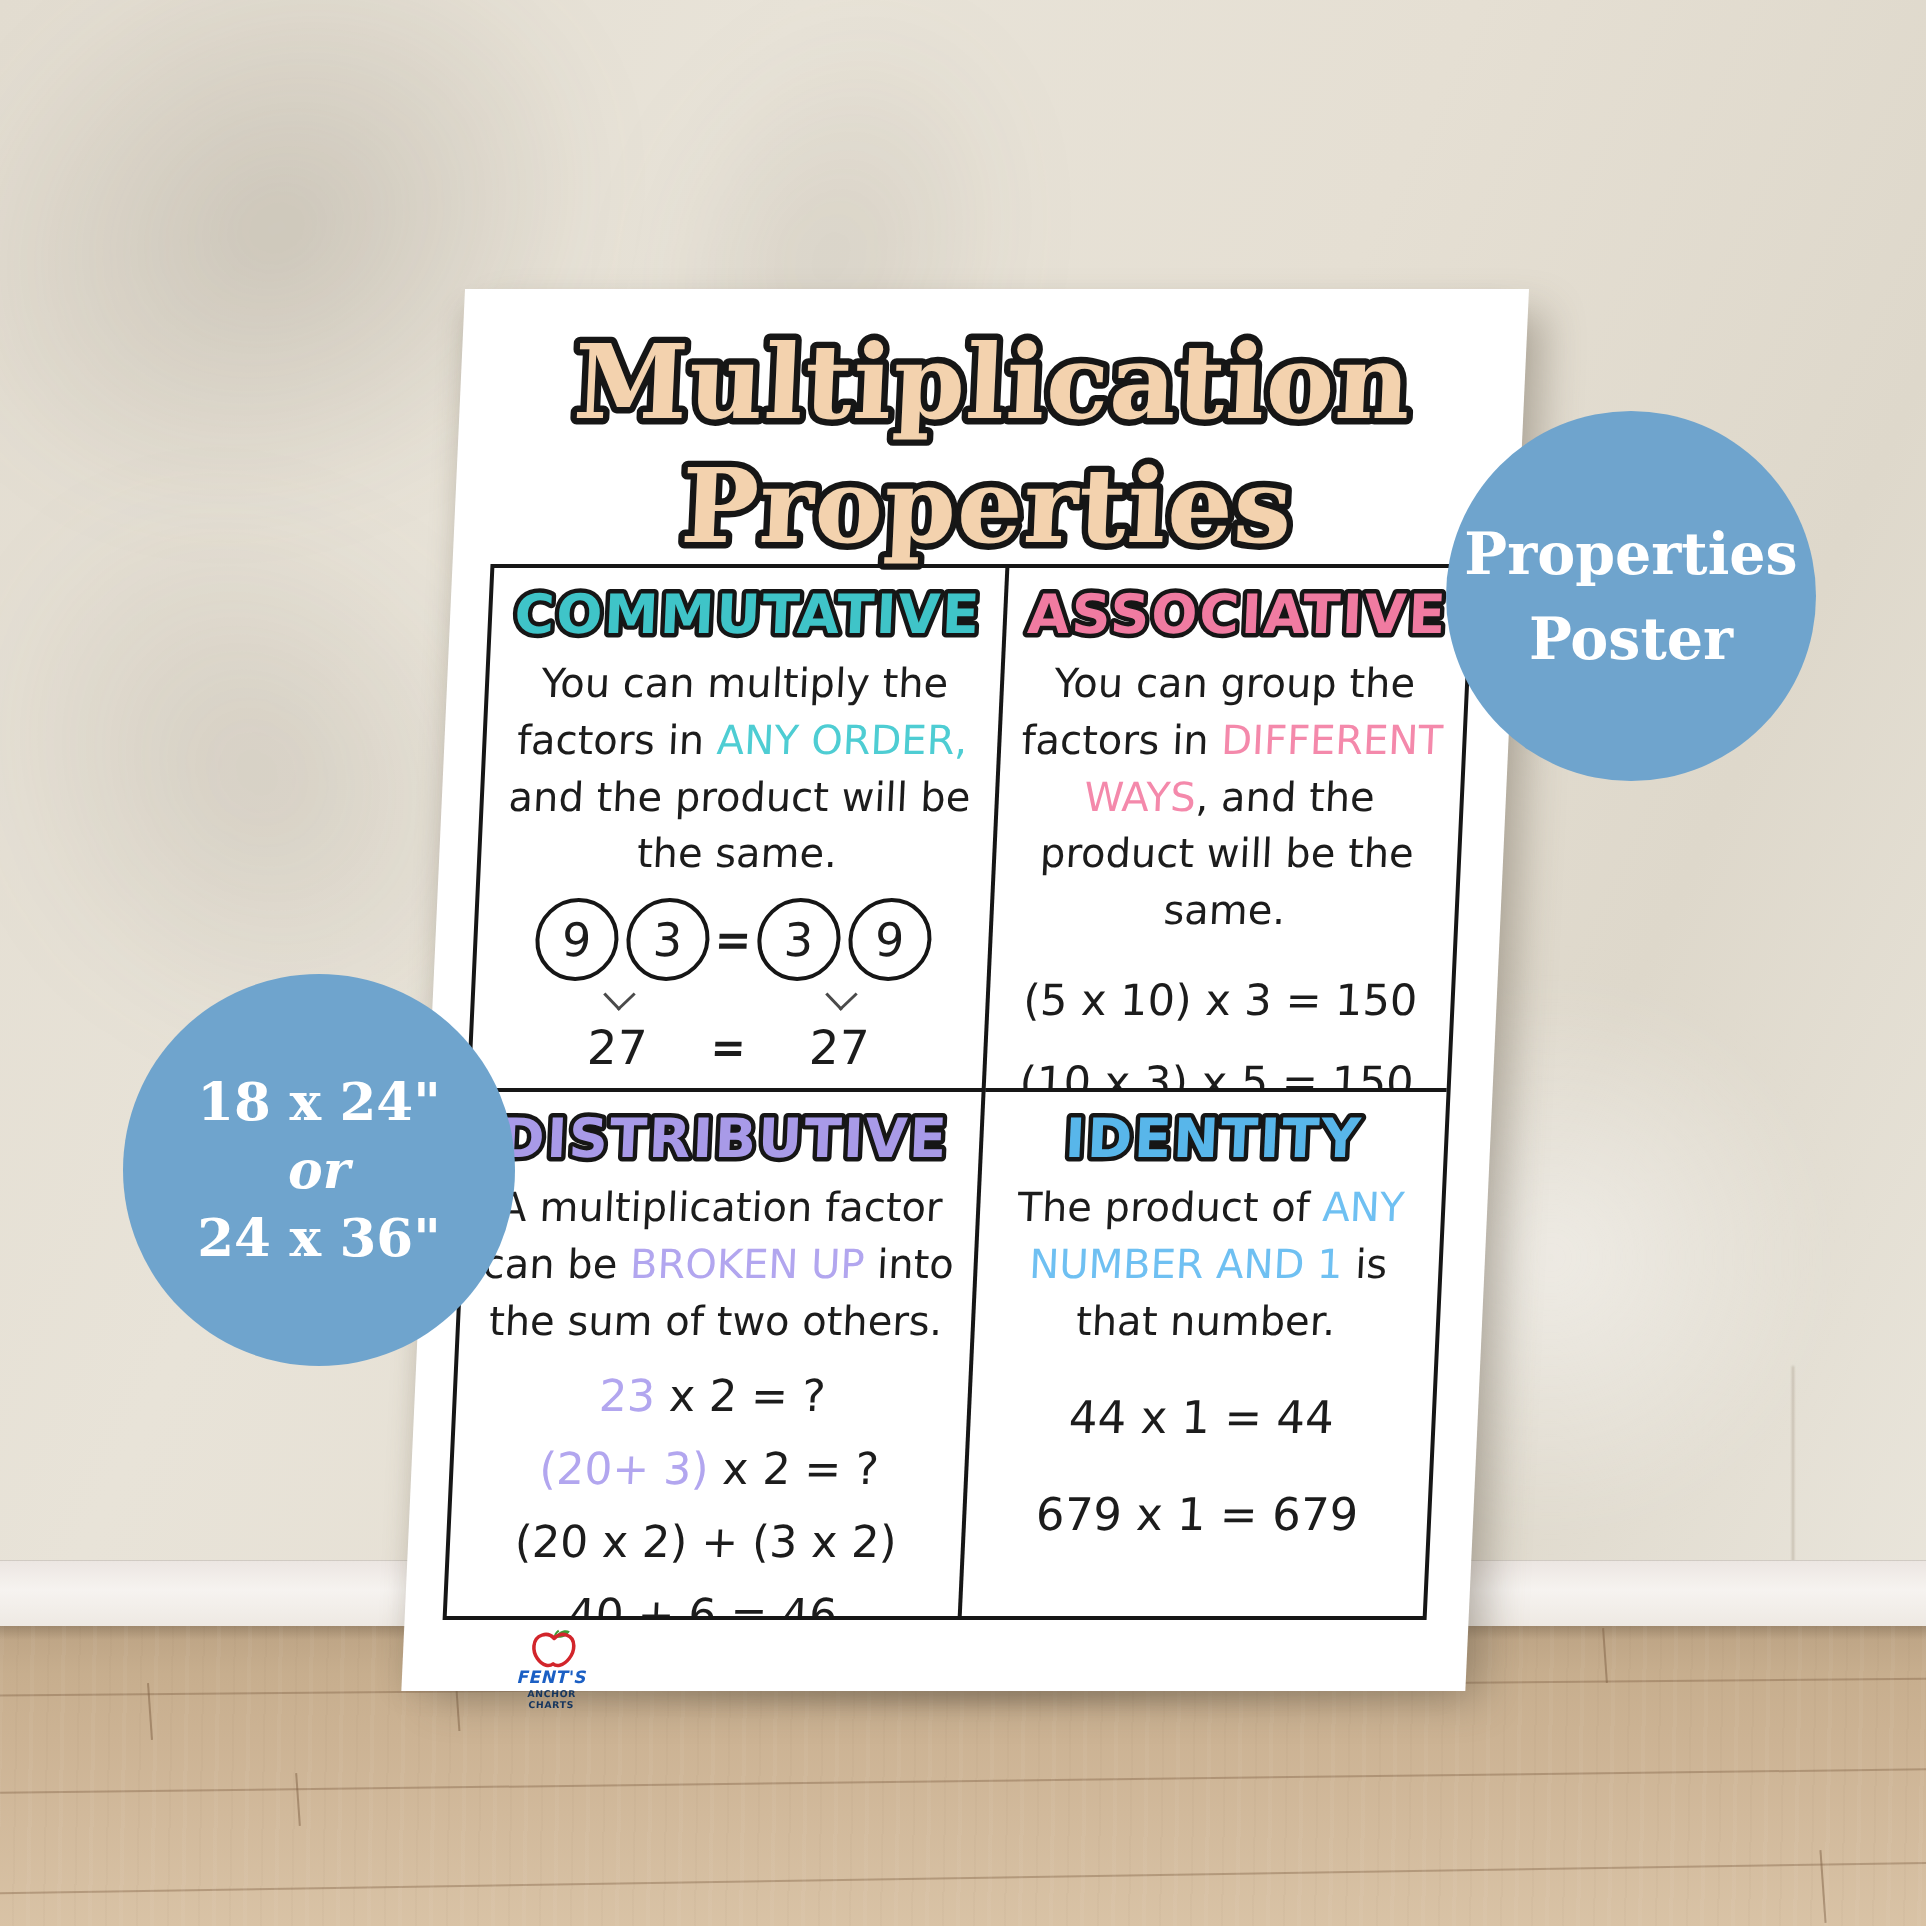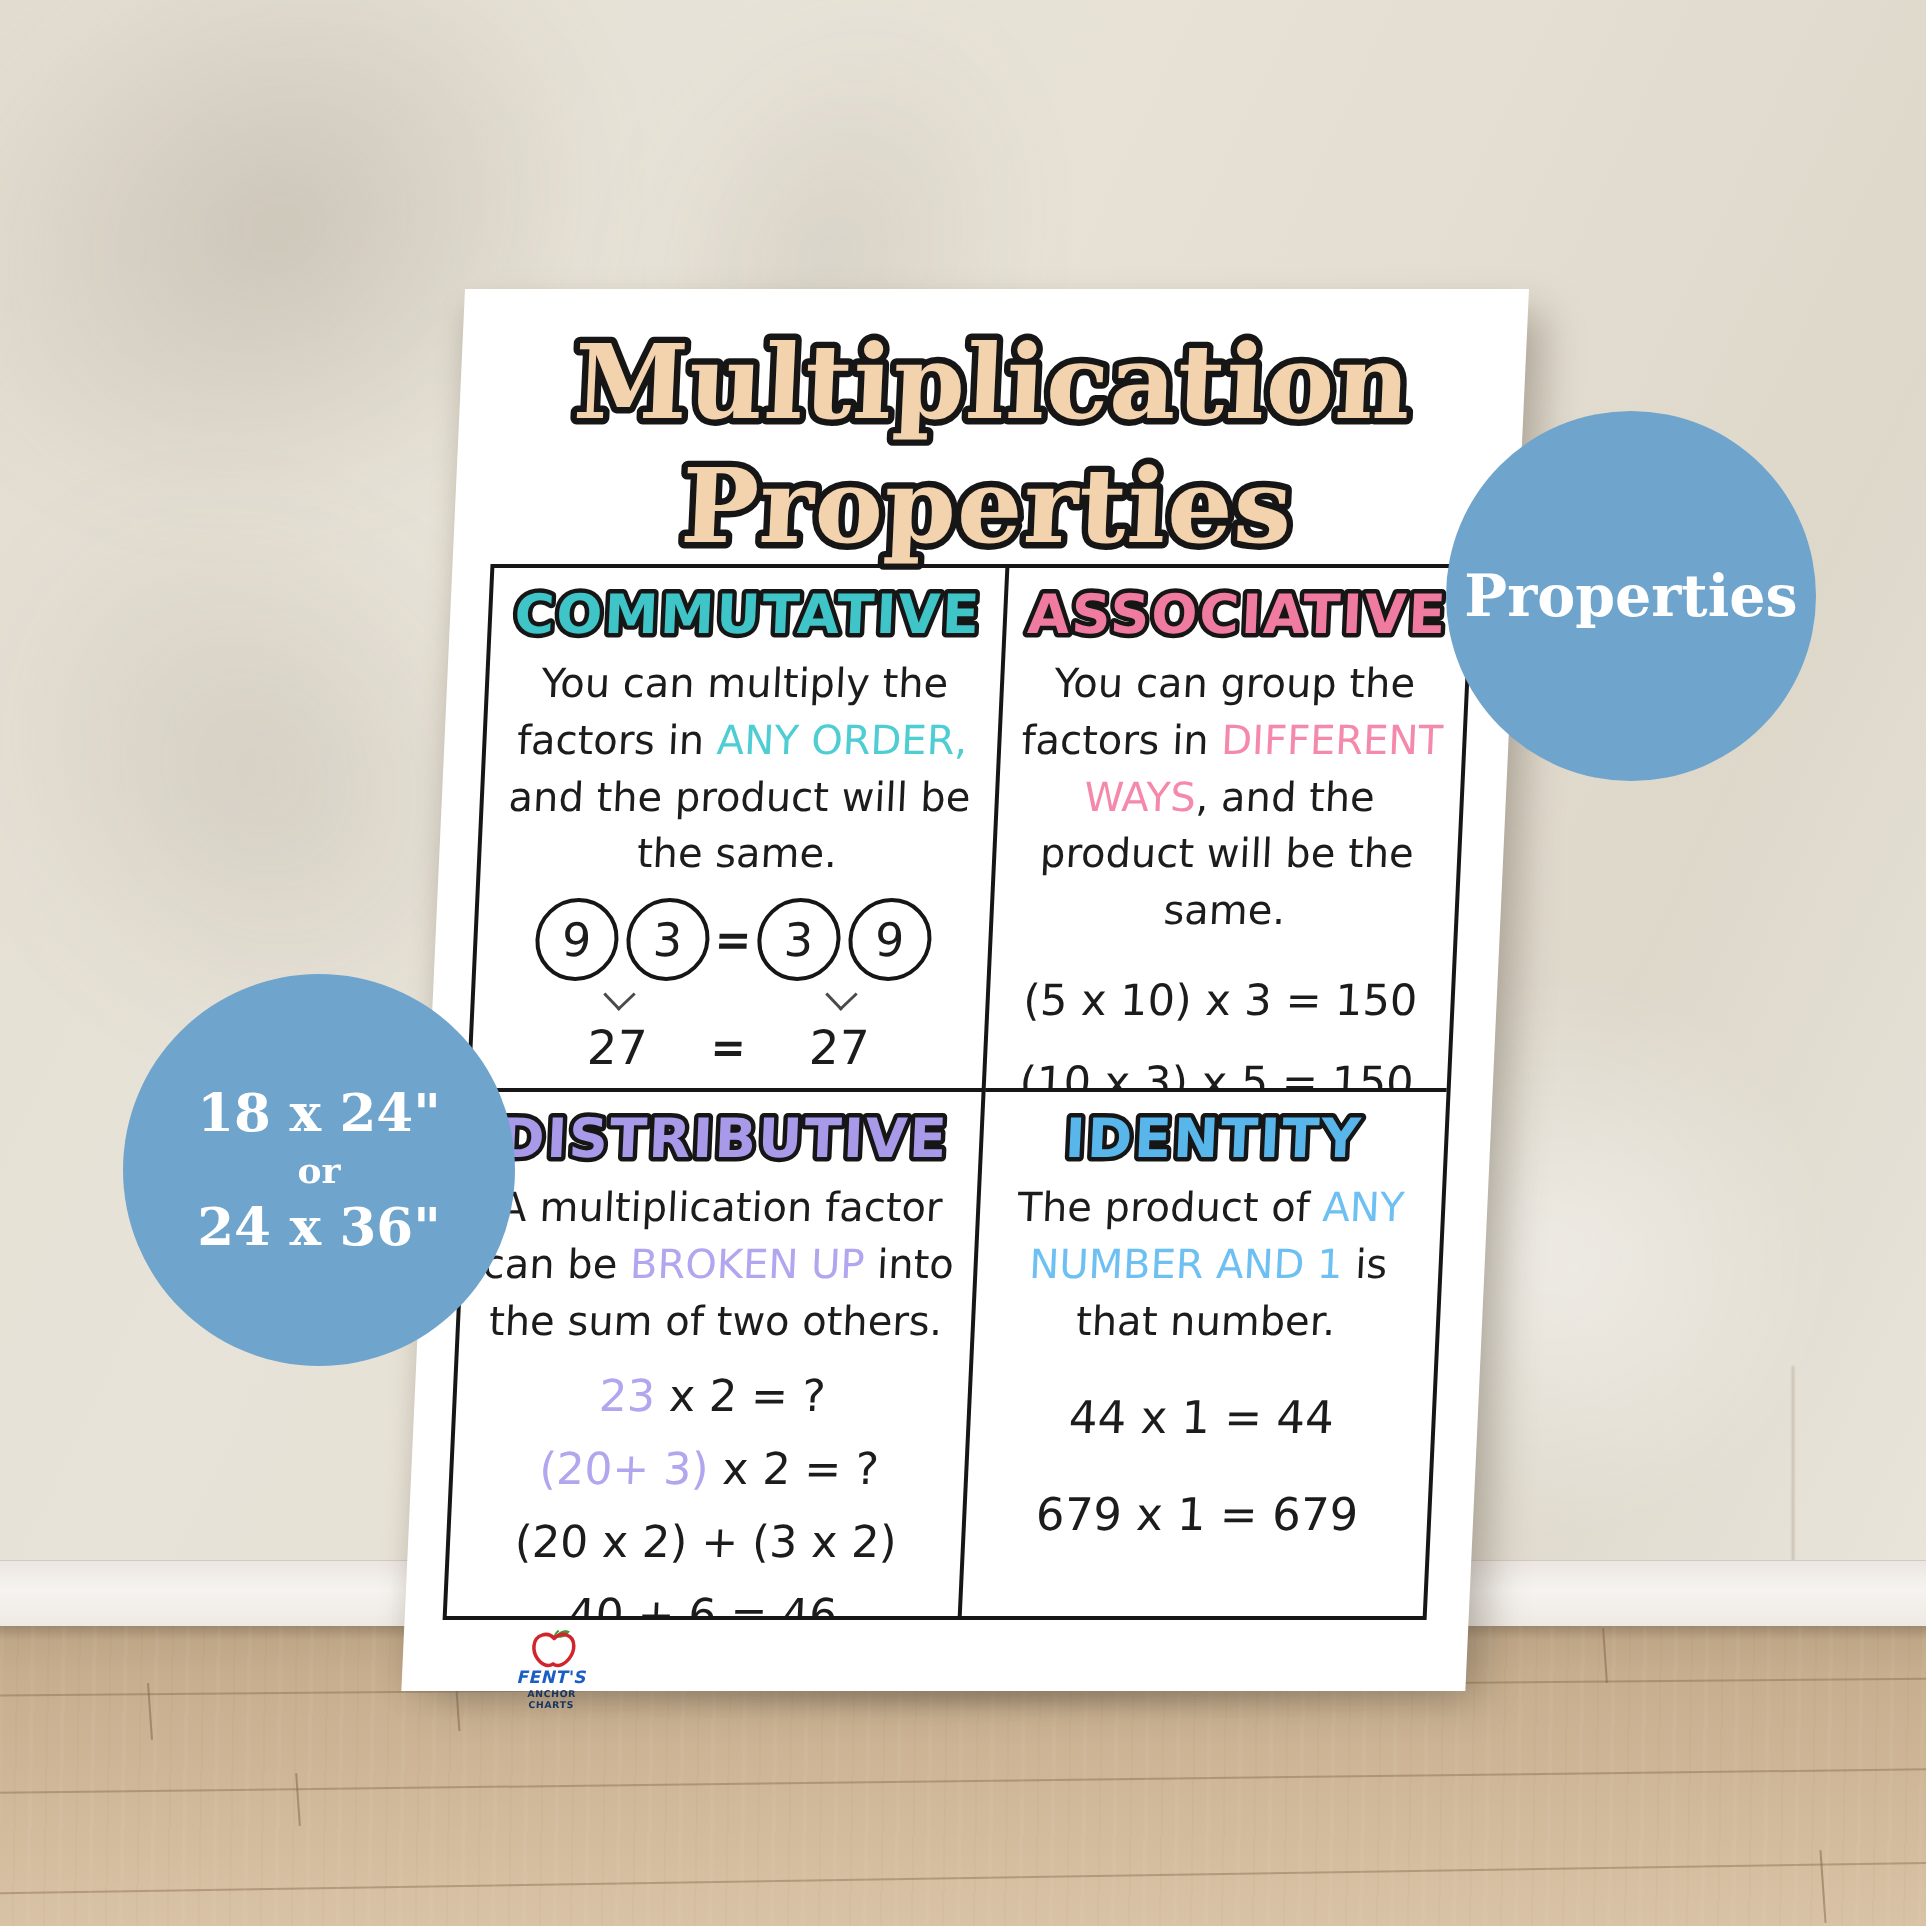--- a/index.html
+++ b/index.html
@@ -108,21 +108,21 @@
 
   
   .badge{position:absolute;border-radius:50%;background:var(--c-badge-bg,#6fa4cd);
         display:flex;flex-direction:column;align-items:center;justify-content:center;
         font-family:"DejaVu Serif",serif;font-weight:bold;color:var(--c-badge-text,#fff);
         text-align:center;z-index:5;}
   .badge-laminated{left:1446px;top:411px;width:370px;height:370px;}
   .badge-laminated .b-line{font-size:57px;line-height:1.5;}
   .badge-size{left:123px;top:974px;width:392px;height:392px;}
   .badge-size .b-line{font-size:53px;line-height:1.28;}
-  .badge-size .b-line.small{font-size:36px;line-height:1.3;}
+  .badge-size .b-line.small{font-size:52px;line-height:1.3;font-style:italic;}
 </style>
 </head>
 <body>
 
 <div class="scene">
 
   <div class="wall">
     <div class="wall-shadow1"></div>
     <div class="wall-shadow2"></div>
     <div class="wall-shadow3"></div>
@@ -230,20 +230,21 @@
         <path d="M22.5 10 C16 3 4 6 3.5 17 C3 26 10 34 16 35.5 C19 36.2 21 35.4 22.5 34.3 C24 35.4 26 36.2 29 35.5 C35 34 42 26 41.5 17 C41 6 29 3 22.5 10 Z" fill="none" stroke="#d2252b" stroke-width="3.4" stroke-linejoin="round"></path>
       </svg>
       <div class="logo-brand">FENT'S</div>
       <div class="logo-sub">ANCHOR CHARTS</div>
     </div>
 
   </div>
 
   <div class="badge badge-laminated">
     <div class="b-line">Properties</div>
+    <div class="b-line">Poster</div>
   </div>
 
   <div class="badge badge-size">
     <div class="b-line">18 x 24"</div>
     <div class="b-line small">or</div>
     <div class="b-line">24 x 36"</div>
   </div>
 
 </div>
 

